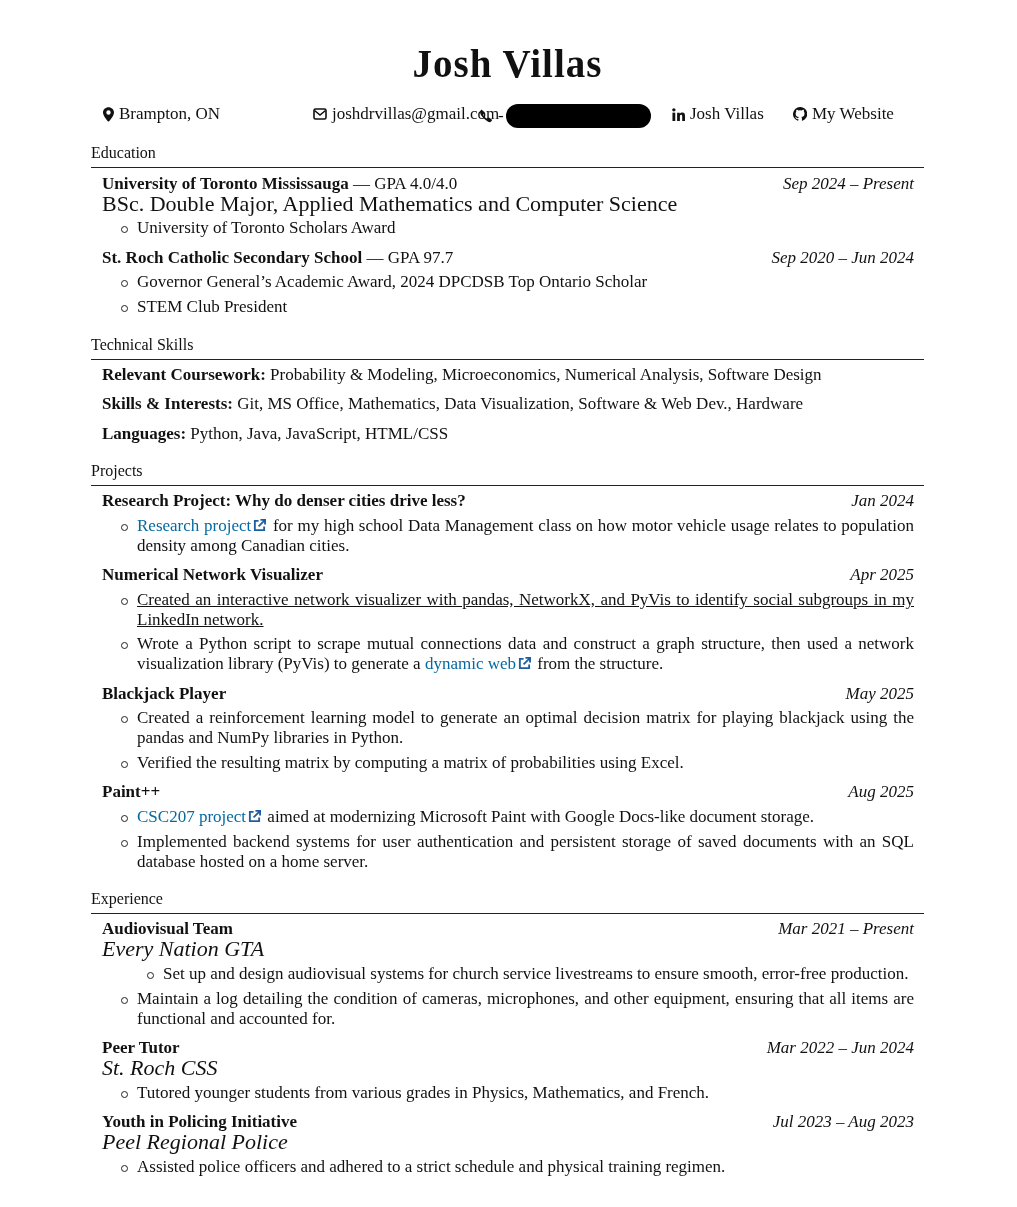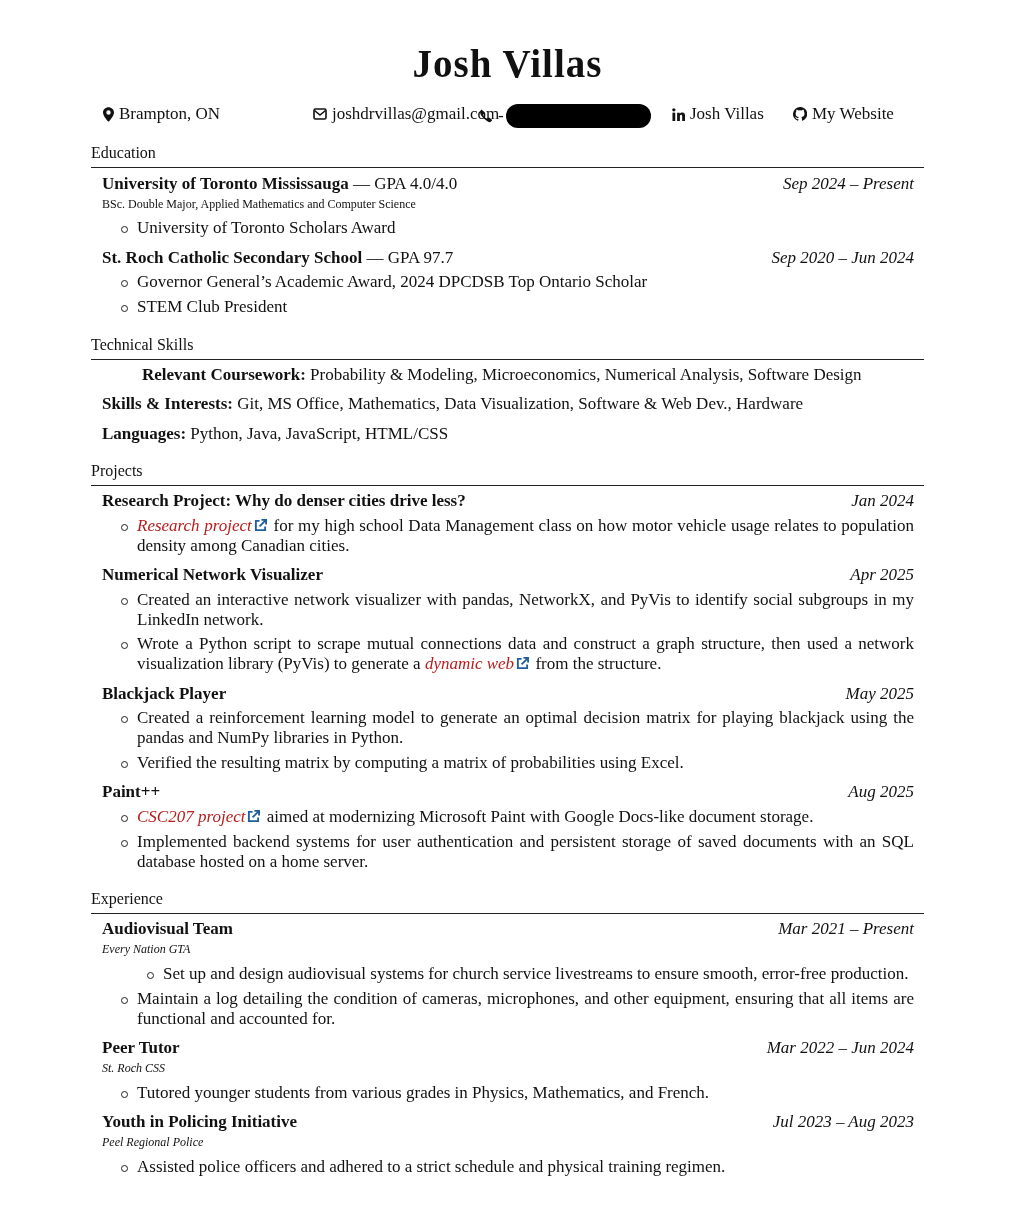--- a/index.html
+++ b/index.html
@@ -14,25 +14,25 @@
   .ci { position:absolute; top:0; display:flex; align-items:center; white-space:nowrap; }
   .ci svg { margin-right:5px; }
   .redact { display:inline-block; width:145px; height:24px; background:#000; border-radius:12px; margin-left:2px; }
   .section { position:absolute; left:0; width:833px; }
   .sec-title { font-family:"Liberation Serif",serif; font-size:16px; line-height:24px; height:24px;
                border-bottom:1.5px solid #222; padding-bottom:2px; }
   .row { position:absolute; left:11px; width:812px; font-family:"Liberation Serif",serif; font-size:17px; line-height:20px; white-space:nowrap; }
   .row .left { position:absolute; left:0; }
   .row .right { position:absolute; right:0; font-style:italic; }
   b { font-weight:bold; }
-  .sub { position:absolute; left:11px; font-family:"Liberation Serif",serif; font-size:12px; line-height:20px; white-space:nowrap; }
+  .sub { position:absolute; left:11px; font-family:"Liberation Serif",serif; font-size:22px; line-height:20px; white-space:nowrap; }
   .sub.it { font-style:italic; }
   .bullet { position:absolute; left:46px; width:777px; font-family:"Liberation Serif",serif; font-size:17px; line-height:20px; text-align:justify; }
   .bullet::before { content:""; position:absolute; left:-16px; top:8px; width:5px; height:5px; border:1px solid #222; border-radius:50%; }
-  .link { color:#b91c1c;font-style:italic; }
+  .link { color:#0369a1; }
   .ext { display:inline-block; vertical-align:-1px; margin:0 2px; }
   .skill { position:absolute; left:11px; font-family:"Liberation Serif",serif; font-size:17px; line-height:20px; white-space:nowrap; }
 </style>
 </head>
 <body>
 
 <div class="page">
 
   <div class="name">Josh Villas</div>
 
@@ -85,42 +85,42 @@
     <div class="row" style="top:107px;">
       <span class="left"><b>St. Roch Catholic Secondary School</b><span> — GPA 97.7</span></span>
       <span class="right">Sep 2020 – Jun 2024</span>
     </div>
     <div class="bullet" style="top:131px;">Governor General’s Academic Award, 2024 DPCDSB Top Ontario Scholar</div>
     <div class="bullet" style="top:156px;font-family:Liberation Serif, serif;">STEM Club President</div>
   </div>
 
   <div class="section" style="top:333px;">
     <div class="sec-title">Technical Skills</div>
-    <div class="skill" style="top:32px;margin-left:40px;"><b>Relevant Coursework:</b><span> Probability &amp; Modeling, Microeconomics, Numerical Analysis, Software Design</span></div>
+    <div class="skill" style="top:32px;"><b>Relevant Coursework:</b><span> Probability &amp; Modeling, Microeconomics, Numerical Analysis, Software Design</span></div>
     <div class="skill" style="top:61px;"><b>Skills &amp; Interests:</b><span> Git, MS Office, Mathematics, Data Visualization, Software &amp; Web Dev., Hardware</span></div>
     <div class="skill" style="top:91px;"><b>Languages:</b><span> Python, Java, JavaScript, HTML/CSS</span></div>
   </div>
 
   <div class="section" style="top:459px;">
     <div class="sec-title">Projects</div>
 
     <div class="row" style="top:32px;">
       <b class="left">Research Project: Why do denser cities drive less?</b>
       <span class="right">Jan 2024</span>
     </div>
     <div class="bullet" style="top:57px;"><span class="link">Research project</span><svg class="ext" width="13" height="13" viewBox="0 0 14 14">
           <path d="M6 2H2v10h10V8" fill="none" stroke="#1f5fa0" stroke-width="2"></path>
           <path d="M8 1h5v5M13 1 6 8" fill="none" stroke="#1f5fa0" stroke-width="2"></path>
         </svg><span> for my high school Data Management class on how motor vehicle usage relates to population density among Canadian cities.</span></div>
 
     <div class="row" style="top:106px;">
       <b class="left">Numerical Network Visualizer</b>
       <span class="right">Apr 2025</span>
     </div>
-    <div class="bullet" style="top:131px;">Created an interactive network visualizer with pandas, NetworkX, and PyVis to identify social subgroups in my LinkedIn network.</div>
+    <div class="bullet" style="top:131px;text-decoration:underline;">Created an interactive network visualizer with pandas, NetworkX, and PyVis to identify social subgroups in my LinkedIn network.</div>
     <div class="bullet" style="top:175px;"><span>Wrote a Python script to scrape mutual connections data and construct a graph structure, then used a network visualization library (PyVis) to generate a </span><span class="link">dynamic web</span><svg class="ext" width="13" height="13" viewBox="0 0 14 14">
           <path d="M6 2H2v10h10V8" fill="none" stroke="#1f5fa0" stroke-width="2"></path>
           <path d="M8 1h5v5M13 1 6 8" fill="none" stroke="#1f5fa0" stroke-width="2"></path>
         </svg><span> from the structure.</span></div>
 
     <div class="row" style="top:225px;">
       <b class="left">Blackjack Player</b>
       <span class="right">May 2025</span>
     </div>
     <div class="bullet" style="top:249px;">Created a reinforcement learning model to generate an optimal decision matrix for playing blackjack using the pandas and NumPy libraries in Python.</div>

